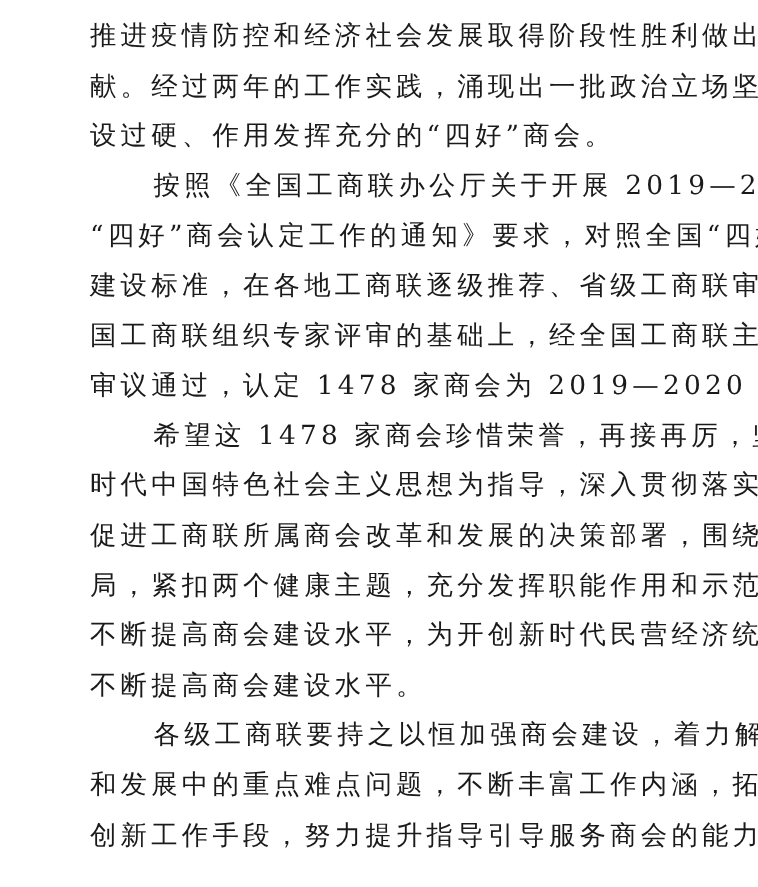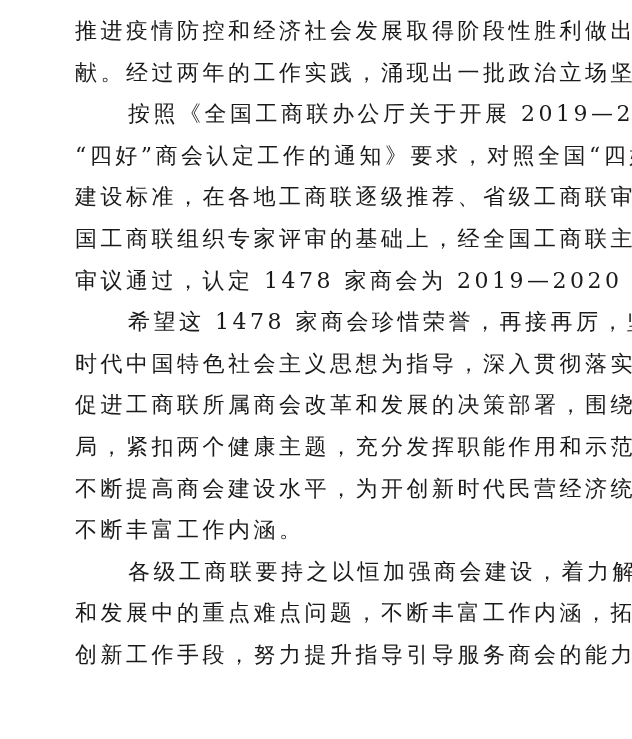--- a/index.html
+++ b/index.html
@@ -47,32 +47,33 @@
     }
   </style>
 </head>
 <body>
 
 <div class="page">
   <div class="text-block">
 
     <span class="line">推进疫情防控和经济社会发展取得阶段性胜利做出了重要贡</span>
     <span class="line">献。经过两年的工作实践，涌现出一批政治立场坚定、自身建</span>
+    <span class="line last">设过硬、作用发挥充分的“四好”商会。</span>
 
     <span class="line indent">按照《全国工商联办公厅关于开展 2019—2020 年度全国</span>
     <span class="line">“四好”商会认定工作的通知》要求，对照全国“四好”商会</span>
     <span class="line">建设标准，在各地工商联逐级推荐、省级工商联审核把关、全</span>
     <span class="line">国工商联组织专家评审的基础上，经全国工商联主席办公会议</span>
     <span class="line">审议通过，认定 1478 家商会为 2019—2020 年度全国“四好”</span>
 
     <span class="line indent">希望这 1478 家商会珍惜荣誉，再接再厉，坚持以习近平新</span>
     <span class="line">时代中国特色社会主义思想为指导，深入贯彻落实党中央关于</span>
     <span class="line">促进工商联所属商会改革和发展的决策部署，围绕中心服务大</span>
     <span class="line">局，紧扣两个健康主题，充分发挥职能作用和示范带动作用，</span>
     <span class="line">不断提高商会建设水平，为开创新时代民营经济统战工作新局</span>
-    <span class="line last">不断丰富工作内涵。</span>
+    <span class="line last">不断提高商会建设水平。</span>
 
     <span class="line indent">各级工商联要持之以恒加强商会建设，着力解决商会改革</span>
     <span class="line">和发展中的重点难点问题，不断丰富工作内涵，拓展工作思路，</span>
     <span class="line">创新工作手段，努力提升指导引导服务商会的能力水平。广大</span>
 
   </div>
 </div>
 
 </body></html>

